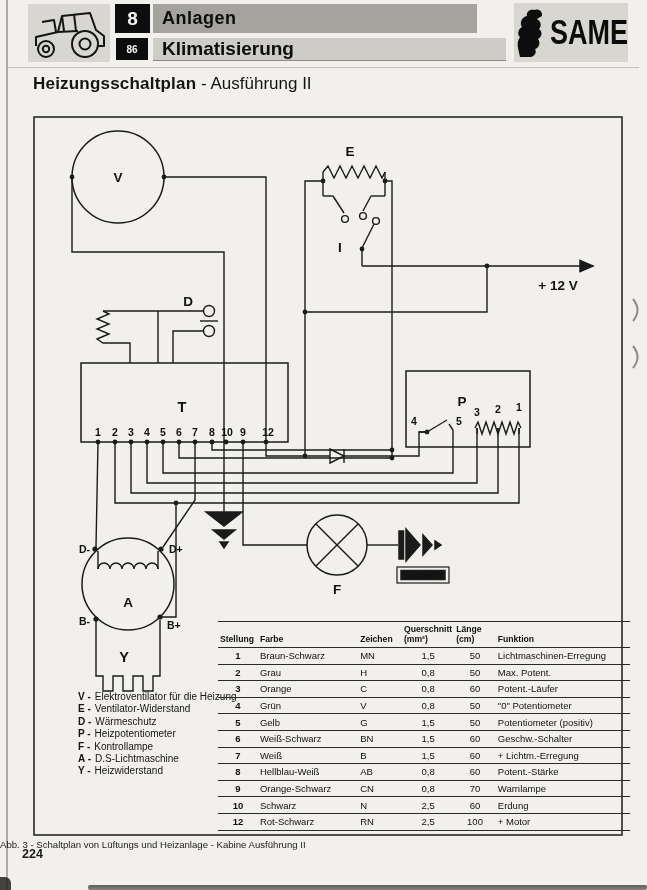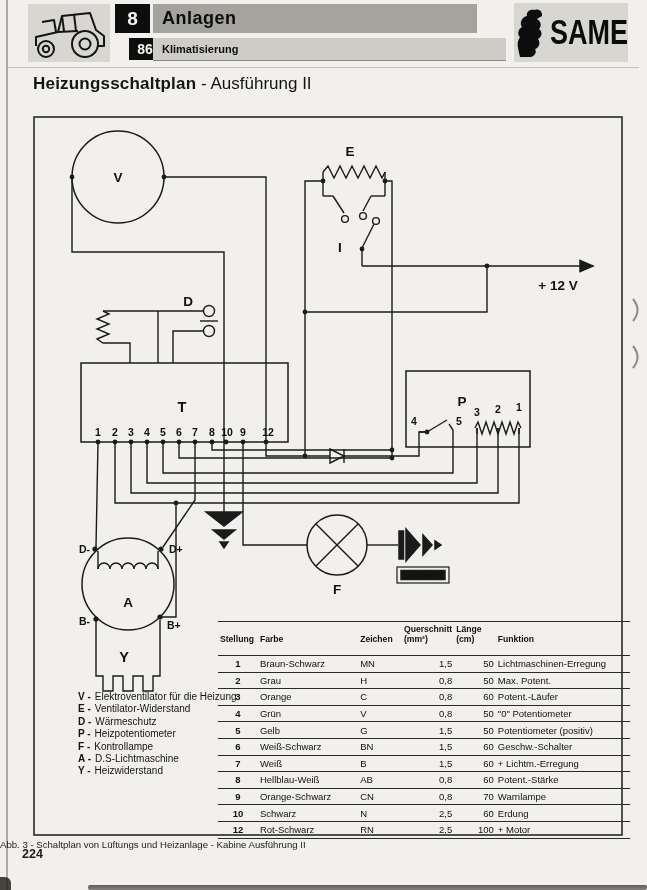--- a/index.html
+++ b/index.html
@@ -11,51 +11,51 @@
   .bottom-smudge{left:88px;right:0;bottom:0;height:5px;background:linear-gradient(#3a3a36,#6b6862);opacity:.8;border-radius:2px;}
   .corner-blob{left:0;bottom:0;width:11px;height:13px;background:#26241f;border-radius:0 6px 0 0;opacity:.85;}
   .header-rule{left:8px;right:8px;top:67px;height:1px;background:#c2c0ba;}
   
   .halftone{background-color:#d8d6d1;
     background-image:radial-gradient(#8f8d88 18%,transparent 20%),radial-gradient(#8f8d88 18%,transparent 20%);
     background-size:4px 4px;background-position:0 0,2px 2px;}
   .tractor-box{left:28px;top:4px;width:82px;height:58px;}
   .blackbox{background:#0d0d0d;color:#f6f5f2;display:flex;align-items:center;justify-content:center;font-weight:bold;}
   .sec-code{left:115px;top:4px;width:35px;height:29px;font-size:19px;}
-  .sub-code{left:129px;top:38px;width:32px;height:22px;font-size:14px;}
+  .sub-code{left:116px;top:38px;width:32px;height:22px;font-size:10px;}
   .sec-bar{left:153px;top:4px;width:324px;height:29px;background-color:#a5a39e;
     background-image:radial-gradient(#7b7974 18%,transparent 20%),radial-gradient(#7b7974 18%,transparent 20%);
     background-size:4px 4px;background-position:0 0,2px 2px;
     display:flex;align-items:center;}
   .sec-bar span{font-size:18px;font-weight:bold;padding-left:9px;letter-spacing:.5px;color:#0c0c0c;}
   .sub-bar{left:153px;top:38px;width:353px;height:22px;background-color:#ceccc6;
     background-image:radial-gradient(#aeaca6 16%,transparent 18%),radial-gradient(#aeaca6 16%,transparent 18%);
     background-size:4px 4px;background-position:0 0,2px 2px;
     display:flex;align-items:center;border-bottom:1px solid #8a8882;}
-  .sub-bar span{font-size:11px;font-weight:bold;padding-left:9px;color:#0c0c0c;}
+  .sub-bar span{font-size:19px;font-weight:bold;padding-left:9px;color:#0c0c0c;}
   .brand-box{left:514px;top:3px;width:114px;height:59px;display:flex;align-items:center;}
   .brand-text{font-size:27px;font-weight:bold;transform:scaleY(1.3);letter-spacing:0px;color:#0b0b0b;margin-left:2px;}
   
   .page-title{left:33px;top:74px;font-size:17px;}
   .page-title b{letter-spacing:.2px;}
   
   .legend{left:34px;top:691px;width:190px;}
   .legend-title{font-size:13.5px;font-weight:bold;margin-bottom:7px;}
   .legend-item{font-size:10px;line-height:12.4px;white-space:nowrap;padding-left:44px;}
   .legend-item b{margin-right:4px;}
   
   table.wtable{position:absolute;left:218px;top:621px;width:412px;border-collapse:collapse;
     font-size:9.5px;color:#101010;}
-  .wtable th{font-size:8.6px;text-align:left;vertical-align:bottom;font-weight:bold;padding:2px 2px 11px 2px;}
+  .wtable th{font-size:8.6px;text-align:left;vertical-align:bottom;font-weight:bold;padding:2px 2px 3px 2px;}
   .wtable td{padding:1.5px 2px;height:12.6px;vertical-align:middle;}
   .wtable tbody tr{border-top:1.2px solid #2a2a2a;}
   .wtable tbody tr:last-child{border-bottom:1.4px solid #2a2a2a;}
   .wtable thead tr{border-top:1.4px solid #2a2a2a;}
   .c-stellung{text-align:center !important;font-weight:bold;}
-  .c-num{text-align:right;}
+  .c-num{text-align:center;}
   .caption{left:0;right:0;top:839px;text-align:left;font-size:9.6px;color:#222;}
   .page-num{left:22px;top:847px;font-size:12.5px;font-weight:bold;color:#1c1c1c;}
   svg text{font-family:"Liberation Sans",sans-serif;fill:#101010;}
 </style>
 </head>
 <body>
 
 <div class="abs bind-line"></div>
 <div class="abs bottom-smudge"></div>
 <div class="abs corner-blob"></div>

